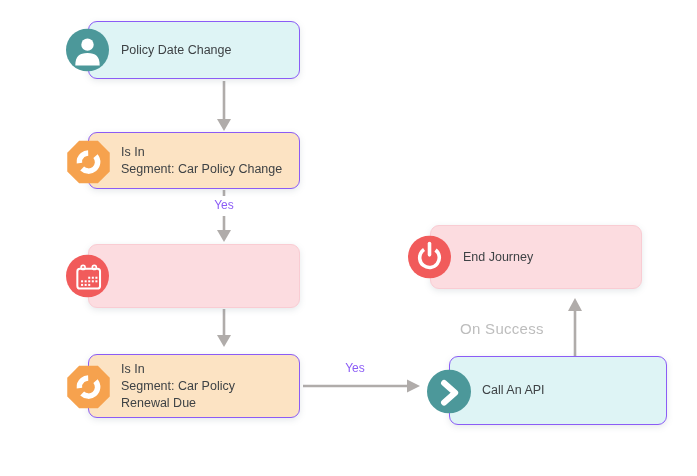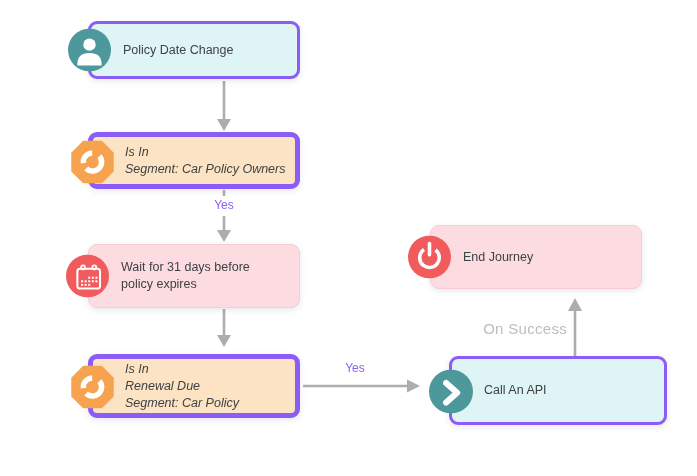--- a/index.html
+++ b/index.html
@@ -5,35 +5,35 @@
   html,body{margin:0;padding:0;background:#fff;}
   .canvas{
     position:relative;width:697px;height:476px;background:#ffffff;overflow:hidden;
     font-family:"Liberation Sans", sans-serif;
   }
   .node{
     position:absolute;border-radius:9px;box-sizing:border-box;
     box-shadow:0 2px 6px rgba(110,130,140,0.18);
     display:flex;align-items:center;
   }
-  .node.cyan{background:#def4f5;border:3px solid #8b5cf6;}
-  .node.orange{background:#fce3c3;border:5px solid #8b5cf6;font-style:italic;}
+  .node.cyan{background:#def4f5;border:1px solid #8b5cf6;}
+  .node.orange{background:#fce3c3;border:1px solid #8b5cf6;}
   .node.pink{background:#fcdce0;border:1px solid #f9ccd3;}
   .badge{
     position:absolute;left:-23px;top:50%;transform:translateY(-50%);
     width:43px;height:43px;display:block;
   }
   .label{
     margin-left:32px;color:#3e4245;font-size:12.5px;line-height:17px;
   }
   .edge-label{
     position:absolute;font-size:12px;color:#8b5cf6;text-align:center;
   }
   .edge-label.big{
-    font-size:15px;color:#bdbdbd;text-align:right;letter-spacing:0.3px;
+    font-size:15px;color:#bdbdbd;text-align:left;letter-spacing:0.3px;
   }
   .wires{position:absolute;left:0;top:0;pointer-events:none;}
 </style>
 </head>
 <body>
 
 <div class="canvas">
 
   <svg class="wires" width="697" height="476" viewBox="0 0 697 476">
     <g stroke="#b0acaa" stroke-width="2.6" fill="#b0acaa">
@@ -81,21 +81,21 @@
 
   <div class="node orange" style="left:88px;top:132px;width:212px;height:57px">
     <span class="badge">
       <svg width="45" height="45" viewBox="0 0 36 36">
         <polygon points="10.5,1 25.5,1 35,10.5 35,25.5 25.5,35 10.5,35 1,25.5 1,10.5" fill="#f6a24e"></polygon>
         <circle cx="18" cy="18" r="7.3" fill="none" stroke="#ffffff" stroke-width="4.4" stroke-dasharray="22 5 12 6.9" transform="rotate(-40 18 18)"></circle>
       </svg>
     </span>
     <div class="label">
       <div>Is In</div>
-      <div>Segment: Car Policy Owners</div>
+      <div>Segment: Car Policy Change</div>
     </div>
   </div>
 
   <div class="node pink" style="left:88px;top:244px;width:212px;height:64px">
     <span class="badge">
       <svg width="43" height="43" viewBox="0 0 36 36">
         <circle cx="18" cy="18" r="18" fill="#f15b5b"></circle>
         <rect x="9.5" y="12" width="19" height="16.5" rx="2.2" fill="none" stroke="#ffffff" stroke-width="1.7"></rect>
         <circle cx="14.3" cy="10.8" r="1.7" fill="none" stroke="#ffffff" stroke-width="1.3"></circle>
         <circle cx="23.7" cy="10.8" r="1.7" fill="none" stroke="#ffffff" stroke-width="1.3"></circle>
@@ -107,37 +107,33 @@
             <rect x="15.6" y="21.6" width="1.7" height="1.7"></rect>
             <rect x="18.6" y="21.6" width="1.7" height="1.7"></rect>
             <rect x="21.6" y="21.6" width="1.7" height="1.7"></rect>
             <rect x="24.6" y="21.6" width="1.7" height="1.7"></rect>
           <rect x="12.6" y="24.6" width="1.7" height="1.7"></rect>
             <rect x="15.6" y="24.6" width="1.7" height="1.7"></rect>
             <rect x="18.6" y="24.6" width="1.7" height="1.7"></rect>
         </g>
       </svg>
     </span>
-    <div class="label">
-      <div>Wait for 31 days before</div>
-      <div>policy expires</div>
-    </div>
   </div>
 
   <div class="node orange" style="left:88px;top:354px;width:212px;height:64px">
     <span class="badge">
       <svg width="45" height="45" viewBox="0 0 36 36">
         <polygon points="10.5,1 25.5,1 35,10.5 35,25.5 25.5,35 10.5,35 1,25.5 1,10.5" fill="#f6a24e"></polygon>
         <circle cx="18" cy="18" r="7.3" fill="none" stroke="#ffffff" stroke-width="4.4" stroke-dasharray="22 5 12 6.9" transform="rotate(-40 18 18)"></circle>
       </svg>
     </span>
     <div class="label">
       <div>Is In</div>
+      <div>Segment: Car Policy</div>
       <div>Renewal Due</div>
-      <div>Segment: Car Policy</div>
     </div>
   </div>
 
   <div class="node cyan" style="left:449px;top:356px;width:218px;height:69px">
     <span class="badge">
       <svg width="44" height="44" viewBox="0 0 36 36">
         <circle cx="18" cy="18" r="18" fill="#4c989a"></circle>
         <path d="M14 11 L23 19 L14 27" fill="none" stroke="#ffffff" stroke-width="5" stroke-linecap="round" stroke-linejoin="round"></path>
       </svg>
     </span>

